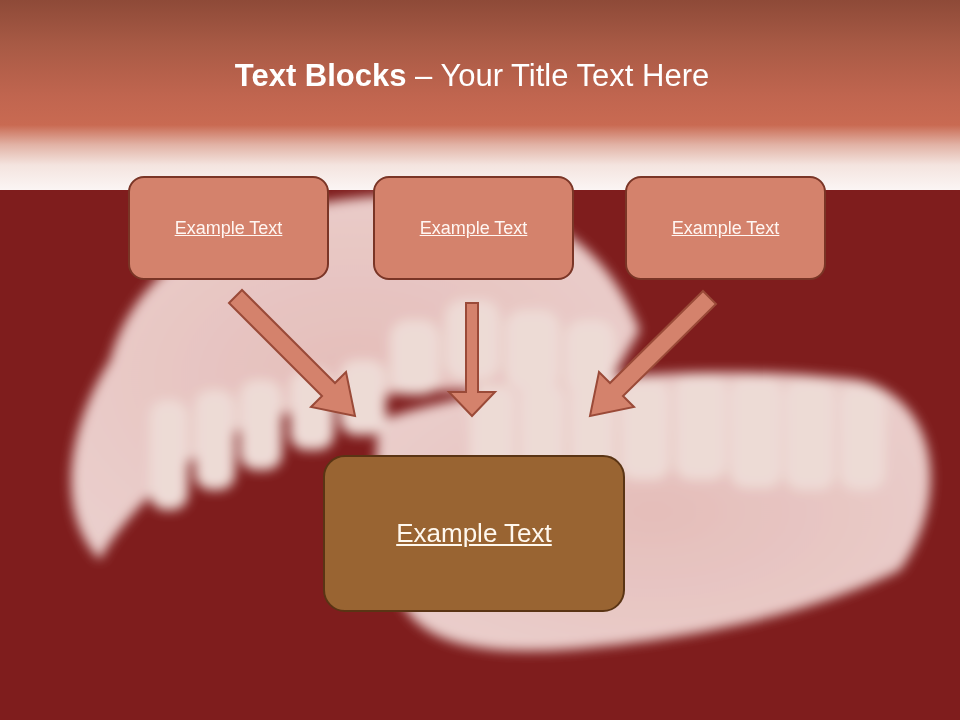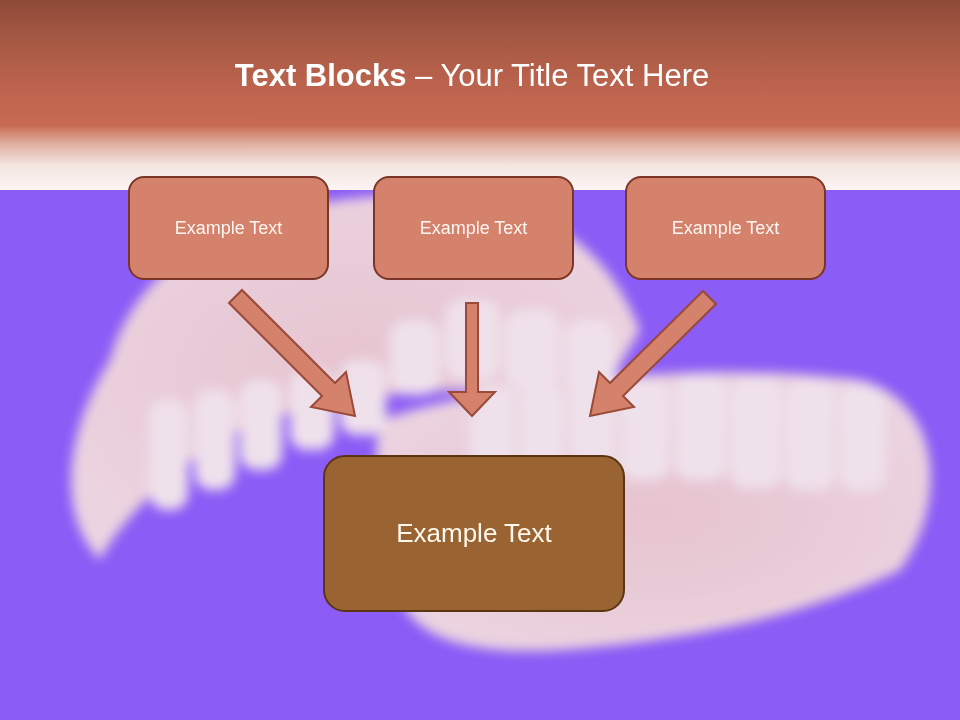--- a/index.html
+++ b/index.html
@@ -1,29 +1,29 @@
 <!DOCTYPE html>
 <html><head>
 <meta charset="utf-8">
 <style>
   html, body { margin: 0; padding: 0; }
   body { width: 960px; height: 720px; overflow: hidden; position: relative;
          font-family: "Liberation Sans", "DejaVu Sans", sans-serif; background: #fbf4f3; }
   .slide { position: absolute; left: 0; top: 0; width: 960px; height: 720px; overflow: hidden;
-           background: #8b5cf6; }
+           background: #7f1d1d; }
   .header-band { position: absolute; left: 0; top: 0; width: 960px; height: 190px;
     background: linear-gradient(to bottom, #8e4a38 0px, #a85a45 45px, #c0654f 95px, #c96a52 125px,
       #e2b3a6 145px, #f4e4df 165px, #fbf5f4 190px); }
   .title { position: absolute; left: 0; top: 52px; width: 944px; text-align: center;
            color: #ffffff; font-size: 31px; line-height: 48px; white-space: nowrap; }
   .title .bold { font-weight: bold; }
   
   .photo { position: absolute; left: 0; top: 180px; width: 960px; height: 540px; }
   .box { position: absolute; box-sizing: border-box; display: flex; align-items: center;
-         justify-content: center; color: #fff6f2; text-align: center; }
+         justify-content: center; color: #fff6f2; text-align: center; text-decoration: underline; }
   .box.small { width: 201px; height: 104px; top: 176px; background: #d4826c;
                border: 2.5px solid #7a3526; border-radius: 16px; font-size: 18px; }
   .box.big { left: 323px; top: 455px; width: 302px; height: 157px; background: #996432;
              border: 2.5px solid #5a3414; border-radius: 22px; font-size: 26px; color: #fff8ee; }
   svg.arrows { position: absolute; left: 0; top: 0; width: 960px; height: 720px; }
 </style>
 </head>
 <body>
 
 <div class="slide">

